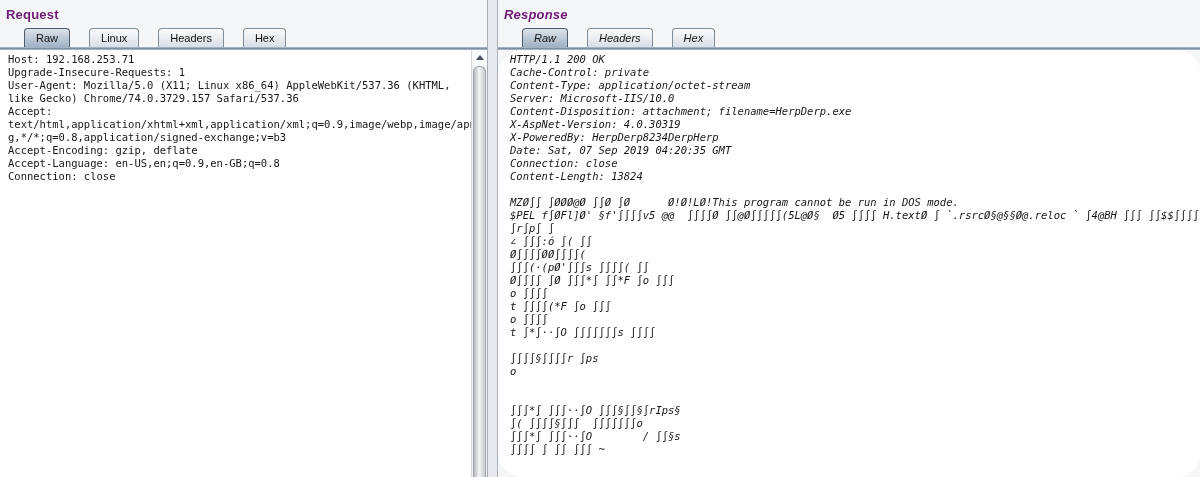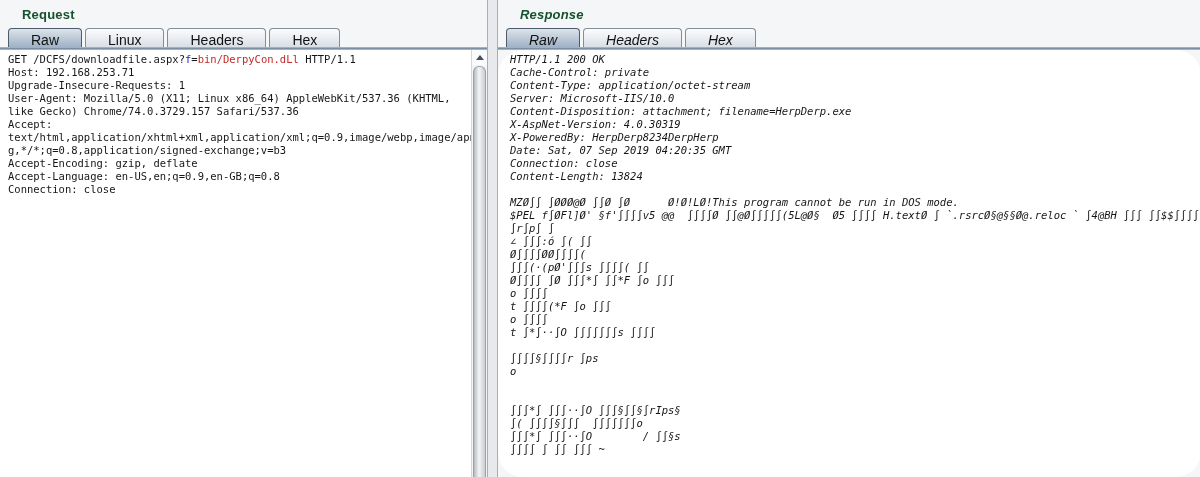--- a/index.html
+++ b/index.html
@@ -5,31 +5,31 @@
   html,body{margin:0;padding:0;}
   body{
     width:1200px;height:477px;position:relative;overflow:hidden;
     background:#e7e9ec;
     font-family:"Liberation Sans",sans-serif;
   }
   .panel{position:absolute;top:0;bottom:0;background:#f5f6f7;}
   .panel.left{left:0;width:487px;border-right:1px solid #a9aeb5;}
   .panel.right{left:497px;width:703px;border-left:1px solid #a9aeb5;font-style:italic;}
   .panel-title{
-    position:absolute;top:7px;left:22px;
-    font-size:13px;font-weight:bold;color:#14532d;letter-spacing:.2px;
+    position:absolute;top:7px;left:6px;
+    font-size:13px;font-weight:bold;color:#701a75;letter-spacing:.2px;
   }
   .tabs{position:absolute;top:28px;left:8px;display:flex;align-items:flex-end;}
   .tab{
-    height:13px;padding:3px 22px 3px;margin-right:3px;
-    font-size:14px;color:#111;
+    height:13px;padding:3px 11px 3px;margin-right:3px;
+    font-size:11px;color:#111;
     border:1px solid #828e9a;border-bottom:none;
     border-radius:4px 4px 0 0;
     background:linear-gradient(#fbfcfd,#d7dde5);
-    cursor:default;white-space:nowrap;
+    cursor:default;white-space:nowrap;margin-left:16px;
   }
   .tab.selected{
     border-color:#4c5c6d;
     background:linear-gradient(#dde3ea,#9cafc3);
   }
   .tabline{
     position:absolute;top:47px;left:0;right:0;height:3px;
     background:linear-gradient(#c7cfd8 0%,#74869b 40%,#8ea0b2 70%,#c0cad4 100%);
   }
   .editor{
@@ -72,21 +72,20 @@
 
   <div class="tabs">
     <div class="tab selected">Raw</div>
     <div class="tab">Linux</div>
     <div class="tab">Headers</div>
     <div class="tab">Hex</div>
   </div>
   <div class="tabline"></div>
 
   <div class="editor">
-    <pre><span>GET /DCFS/downloadfile.aspx?</span><span class="param-name">f</span><span>=</span><span class="param-value">bin/DerpyCon.dLl</span><span> HTTP/1.1</span></pre>
     <pre>Host: 192.168.253.71
 Upgrade-Insecure-Requests: 1
 User-Agent: Mozilla/5.0 (X11; Linux x86_64) AppleWebKit/537.36 (KHTML,
 like Gecko) Chrome/74.0.3729.157 Safari/537.36
 Accept:
 text/html,application/xhtml+xml,application/xml;q=0.9,image/webp,image/apn
 g,*/*;q=0.8,application/signed-exchange;v=b3
 Accept-Encoding: gzip, deflate
 Accept-Language: en-US,en;q=0.9,en-GB;q=0.8
 Connection: close</pre>

